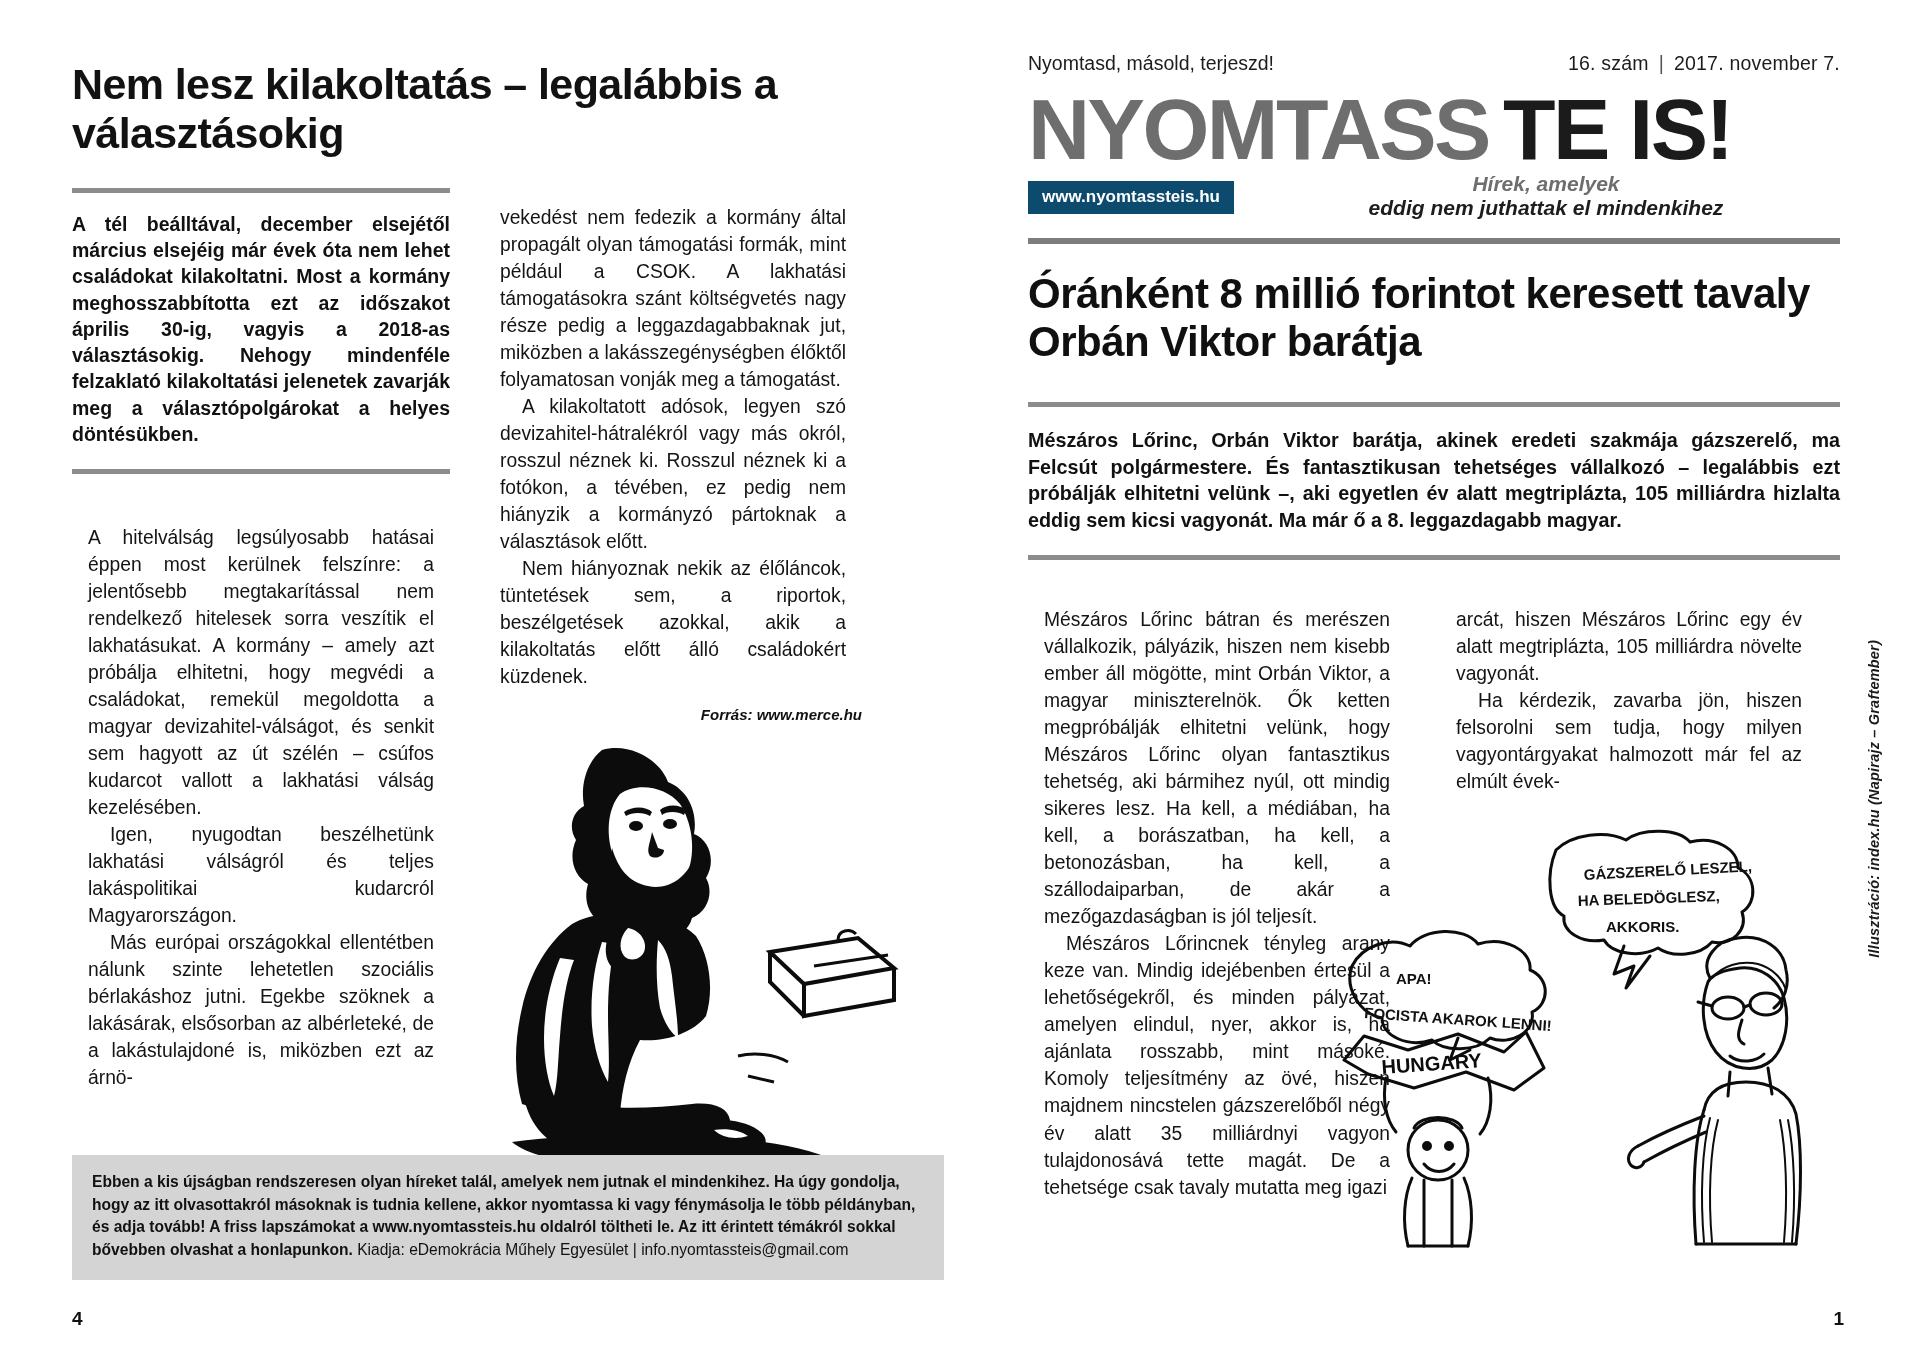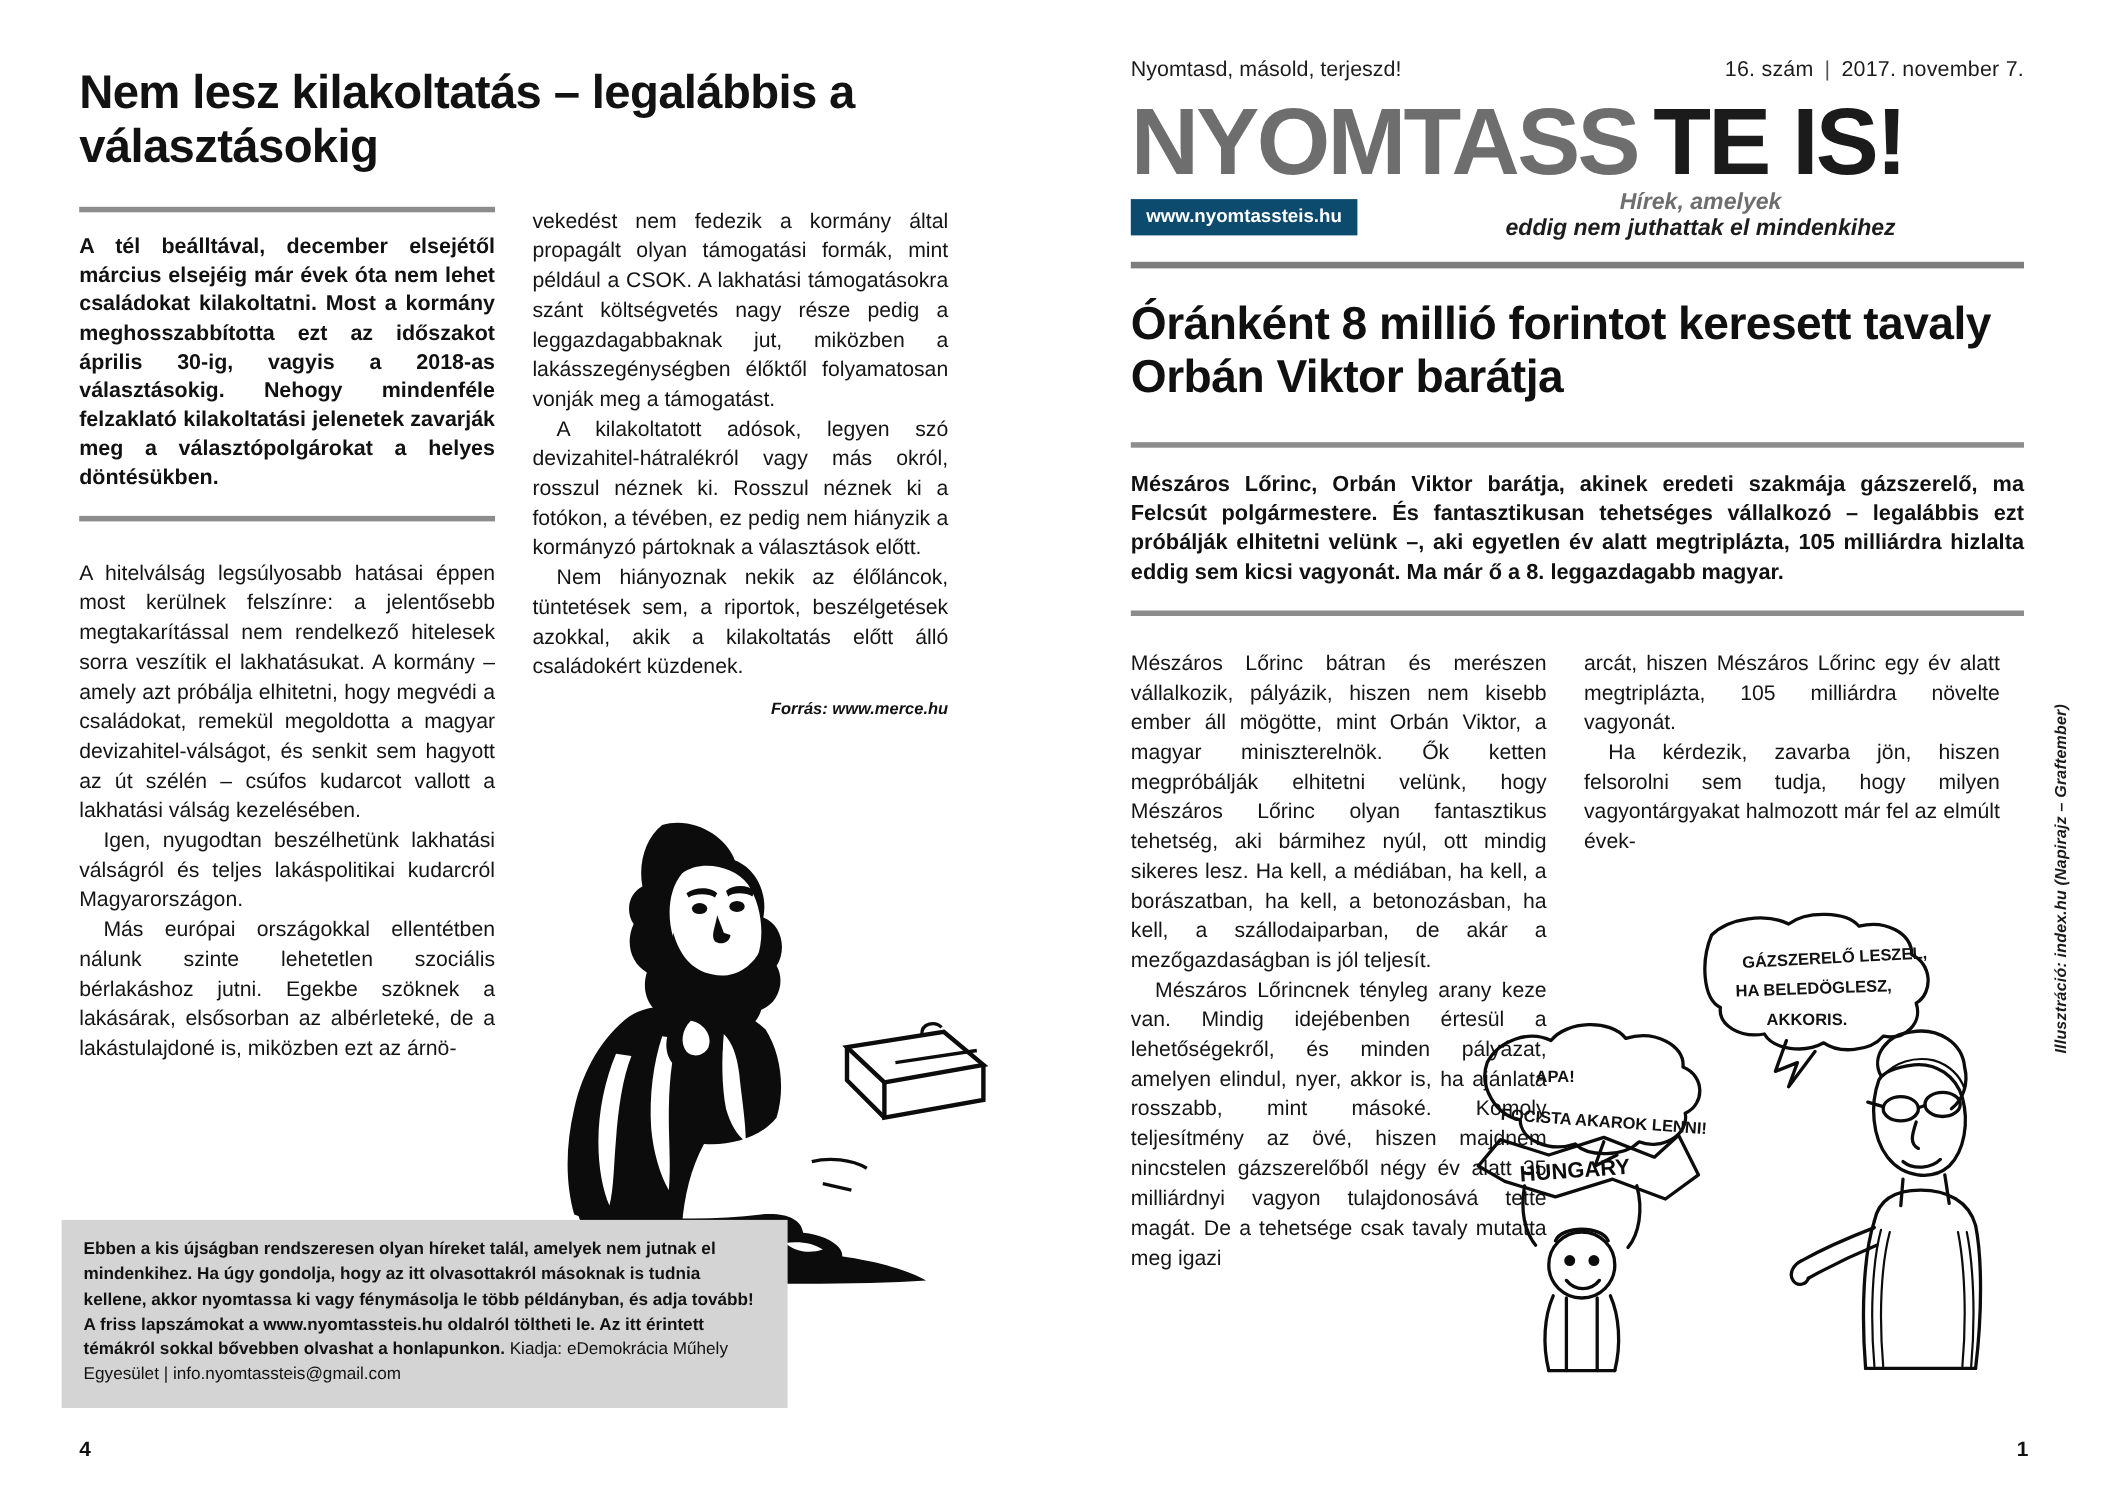--- a/index.html
+++ b/index.html
@@ -39,21 +39,21 @@
     margin:0;
     color:#111;
     hyphens:auto;
   }
   .lead-rule-top{margin:0 0 18px 0;}
   .lead-rule-bot{margin:22px 0 0 0;}
   .body-txt{
     font-size:19.3px;
     line-height:1.40;
     text-align:justify;
-    margin:0;
+    margin:16px;
     color:#141414;
     hyphens:auto;
   }
   .body-txt p{margin:0;}
   .body-txt p + p{text-indent:22px;}
   .gap-after-rule{height:34px;}
   .source{
     font-size:15px;
     font-weight:bold;
     font-style:italic;
@@ -67,22 +67,22 @@
     position:absolute;
     left:452px;top:690px;
     width:470px;height:480px;
     pointer-events:none;
   }
   .illus-left svg{width:100%;height:100%;display:block;}
 
   
   .notice{
     position:absolute;
-    left:56px;bottom:78px;
-    width:660px;
+    left:72px;bottom:78px;
+    width:872px;
     background:#d4d4d4;
     padding:16px 20px 18px 20px;
     box-sizing:border-box;
   }
   .notice-txt{
     font-size:15.6px;
     line-height:1.46;
     margin:0;
     color:#111;
   }

